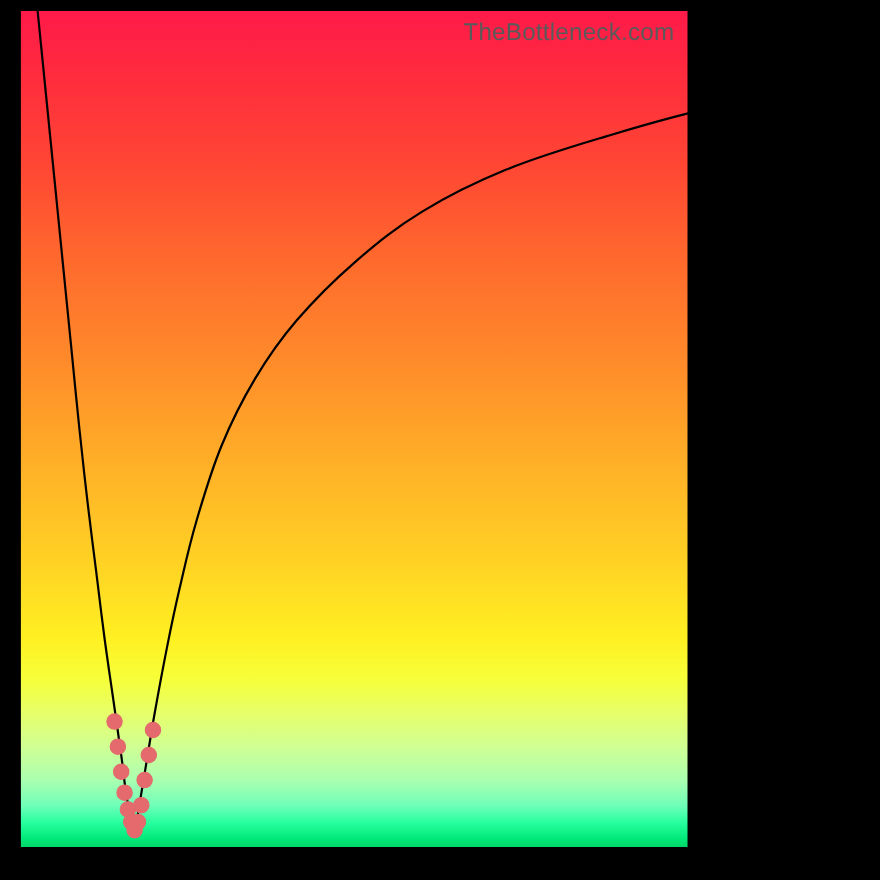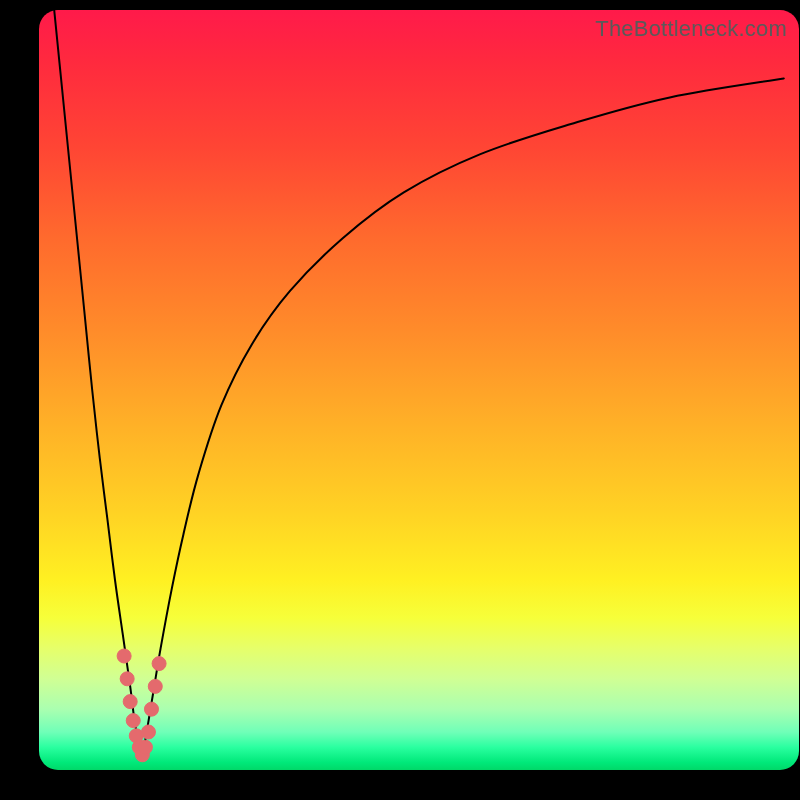--- a/index.html
+++ b/index.html
@@ -12,43 +12,42 @@
     font-family: Arial, Helvetica, sans-serif;
   }
   .frame {
     position: relative;
     width: 800px;
     height: 800px;
     background: #000;
   }
   .plot {
     position: absolute;
-    left: 39px;
+    left: 19px;
     top: 10px;
-    width: 760px;
+    width: 606px;
     height: 760px;
     background: linear-gradient(to bottom,
       #ff1a4a 0%,
       #ff2a3e 7%,
       #ff4534 18%,
       #ff6a2d 30%,
       #ff8b2a 42%,
       #ffb227 55%,
       #ffd224 66%,
       #fff022 75%,
       #f6ff3a 80%,
       #e6ff6a 84%,
       #d0ff94 88%,
       #aaffb0 92%,
       #70ffb8 95%,
       #2affa0 97%,
       #00e97a 99%,
       #00d868 100%
     );
-    border-radius: 19px;
   }
   .watermark {
     position: absolute;
     top: 6px;
     right: 12px;
     color: #5a5a5a;
     font-size: 22px;
     font-weight: 500;
     letter-spacing: 0.2px;
     user-select: none;

